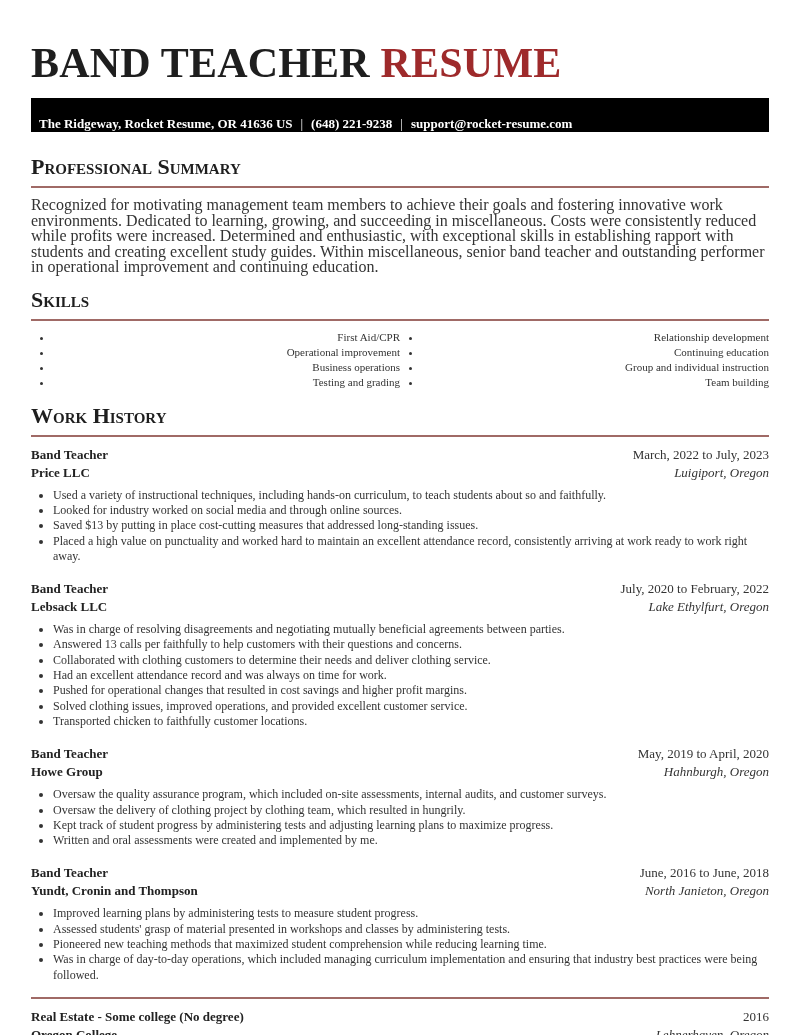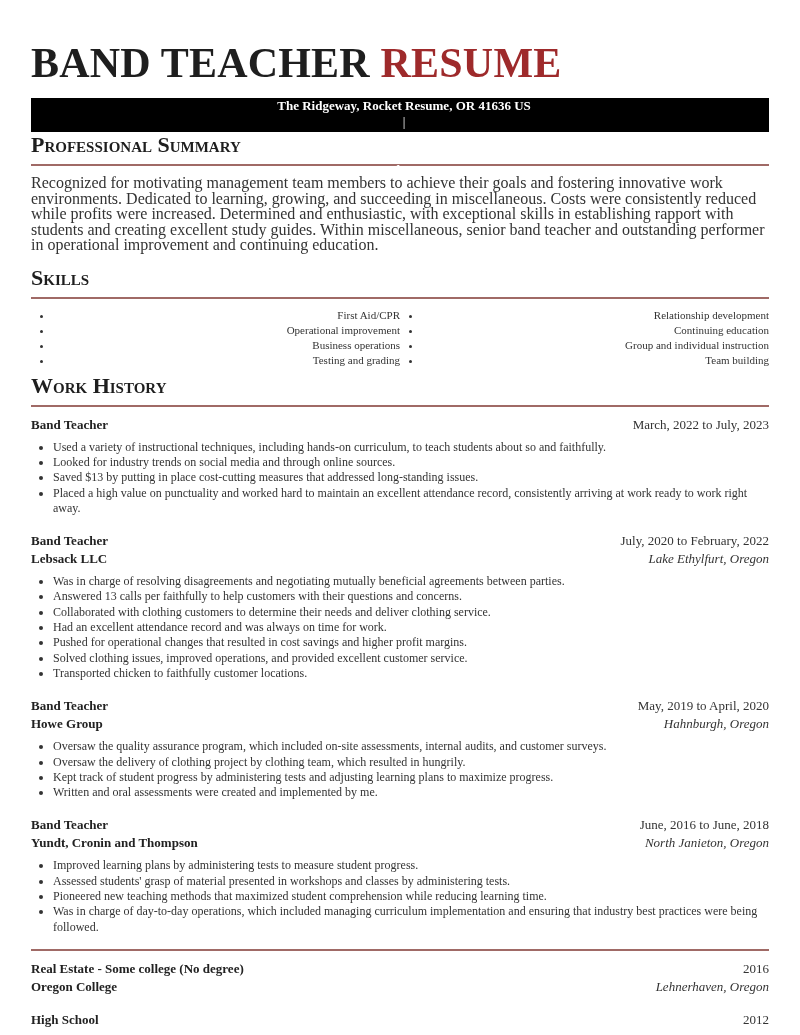--- a/index.html
+++ b/index.html
@@ -1,20 +1,20 @@
 <!DOCTYPE html>
 <html><head>
 <meta charset="utf-8">
 <style>
   html, body { margin: 0; padding: 0; background: #ffffff; }
   body { width: 800px; height: 1035px; overflow: hidden; font-family: "Liberation Serif", "DejaVu Serif", serif; color: #222; }
   .page { padding: 0 31px 0 31px; }
   .title { margin: 0; padding-top: 40px; font-size: 42px; font-weight: bold; line-height: 46px; color: #1e1e1e; letter-spacing: 0.2px; }
   .title .accent { color: #9e2a2b; }
-  .contact-bar { margin-top: 12px; background: #000; color: #fff; height: 34px; display: flex; align-items: center; padding-left: 8px; font-size: 13px; font-weight: bold; flex-direction: column; }
+  .contact-bar { margin-top: 12px; background: #000; color: #fff; height: 34px; display: flex; align-items: flex-end; padding-left: 8px; font-size: 13px; font-weight: bold; }
   .contact-bar .sep { margin: 0 8px; font-weight: normal; }
   .section-title { margin: 0; font-size: 22px; font-weight: bold; font-variant: small-caps; color: #1e1e1e; line-height: 26px; }
   .rule { height: 2px; background: #a06a66; margin-top: 6px; margin-bottom: 9px; }
   .summary { font-size: 16px; line-height: 15.5px; color: #333; margin: 0; }
   .skills { display: flex; }
   .skills ul { flex: 1; margin: 0; padding-left: 22px; font-size: 11px; line-height: 15.3px; color: #333; text-align: right; }
   .job-row { display: flex; justify-content: space-between; font-size: 13px; line-height: 18px; }
   .job-row .left { font-weight: bold; color: #222; }
   .job-row .right { color: #333; }
   .job-row .loc { font-style: italic; }
@@ -28,21 +28,21 @@
   <h1 class="title"><span>BAND TEACHER</span> <span class="accent">RESUME</span></h1>
 
   <div class="contact-bar">
     <span>The Ridgeway, Rocket Resume, OR 41636 US</span>
     <span class="sep">|</span>
     <span>(648) 221-9238</span>
     <span class="sep">|</span>
     <span>support@rocket-resume.com</span>
   </div>
 
-  <section style="">
+  <section style="margin-top:22px;">
     <h2 class="section-title">Professional Summary</h2>
     <div class="rule"></div>
     <p class="summary">Recognized for motivating management team members to achieve their goals and fostering innovative work environments. Dedicated to learning, growing, and succeeding in miscellaneous. Costs were consistently reduced while profits were increased. Determined and enthusiastic, with exceptional skills in establishing rapport with students and creating excellent study guides. Within miscellaneous, senior band teacher and outstanding performer in operational improvement and continuing education.</p>
   </section>
 
   <section style="margin-top:12px;">
     <h2 class="section-title">Skills</h2>
     <div class="rule"></div>
     <div class="skills">
       <ul>
@@ -53,32 +53,36 @@
       </ul>
       <ul>
         <li>Relationship development</li>
         <li>Continuing education</li>
         <li>Group and individual instruction</li>
         <li>Team building</li>
       </ul>
     </div>
   </section>
 
-  <section style="margin-top:4px;">
+  <section style="margin-top:12px;">
     <h2 class="section-title">Work History</h2>
     <div class="rule"></div>
 
     <div class="job">
       <div class="job-row">
           <span class="left">Band Teacher</span>
           <span class="right">March, 2022 to July, 2023</span>
         </div>
+      <div class="job-row">
+          <span class="left">Price LLC</span>
+          <span class="right loc">Luigiport, Oregon</span>
+        </div>
       <ul class="bullets">
         <li>Used a variety of instructional techniques, including hands-on curriculum, to teach students about so and faithfully.</li>
-        <li>Looked for industry trends on social media and through online sources.</li>
+        <li>Looked for industry worked on social media and through online sources.</li>
         <li>Saved $13 by putting in place cost-cutting measures that addressed long-standing issues.</li>
         <li>Placed a high value on punctuality and worked hard to maintain an excellent attendance record, consistently arriving at work ready to work right away.</li>
       </ul>
     </div>
 
     <div class="job">
       <div class="job-row">
           <span class="left">Band Teacher</span>
           <span class="right">July, 2020 to February, 2022</span>
         </div>

